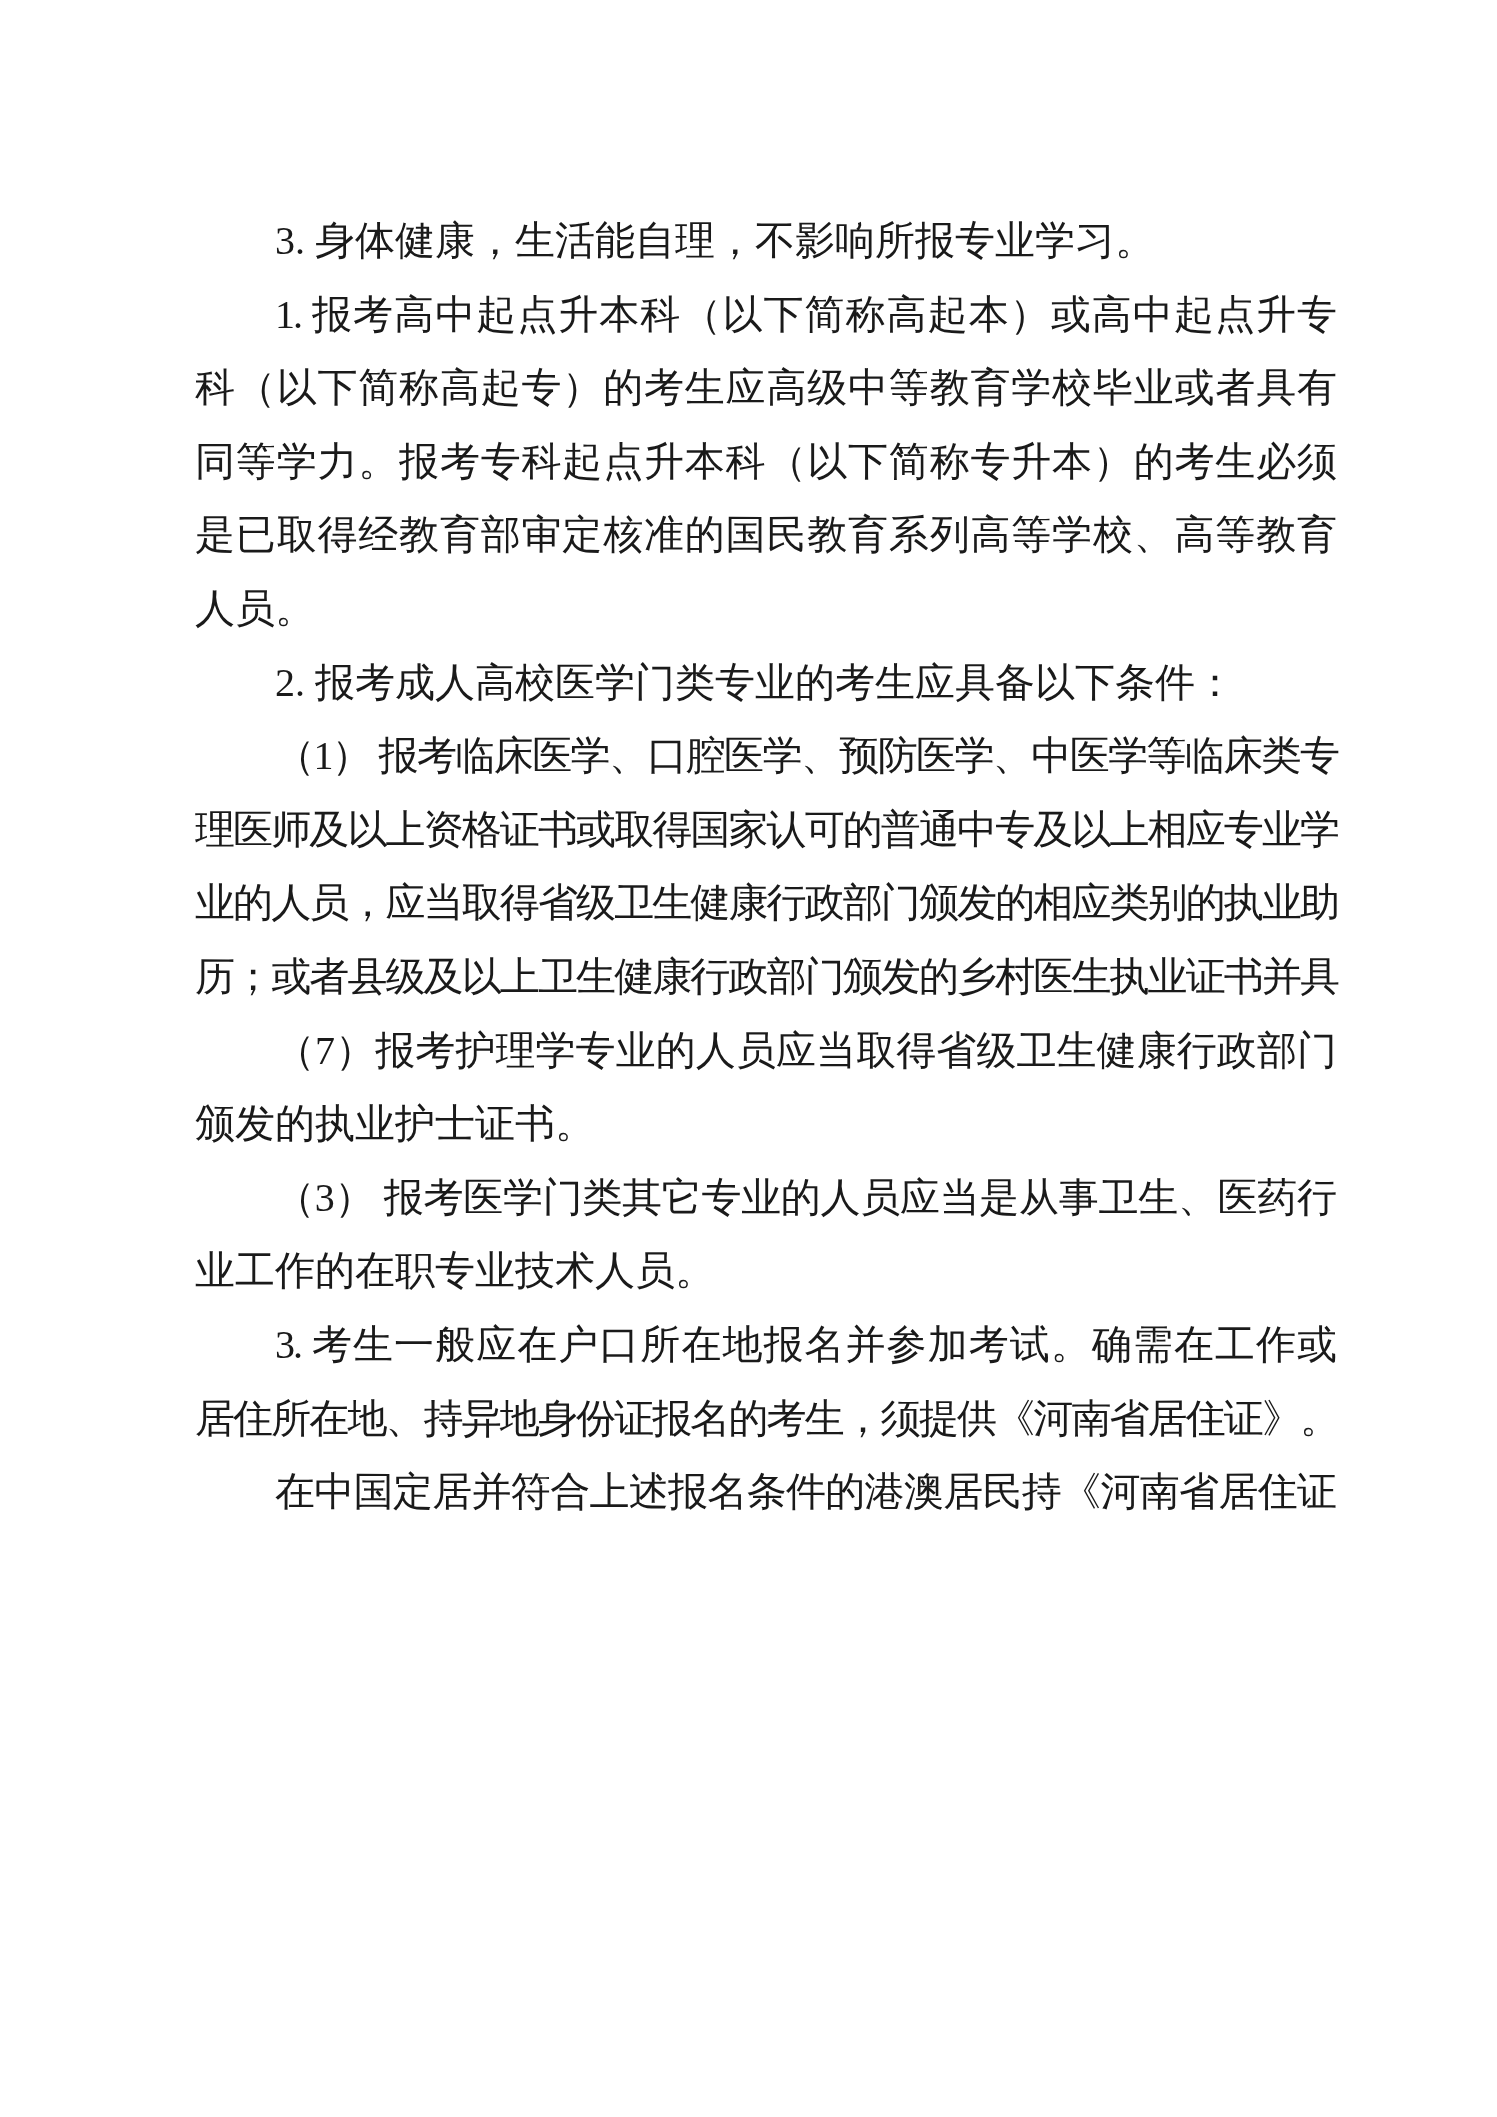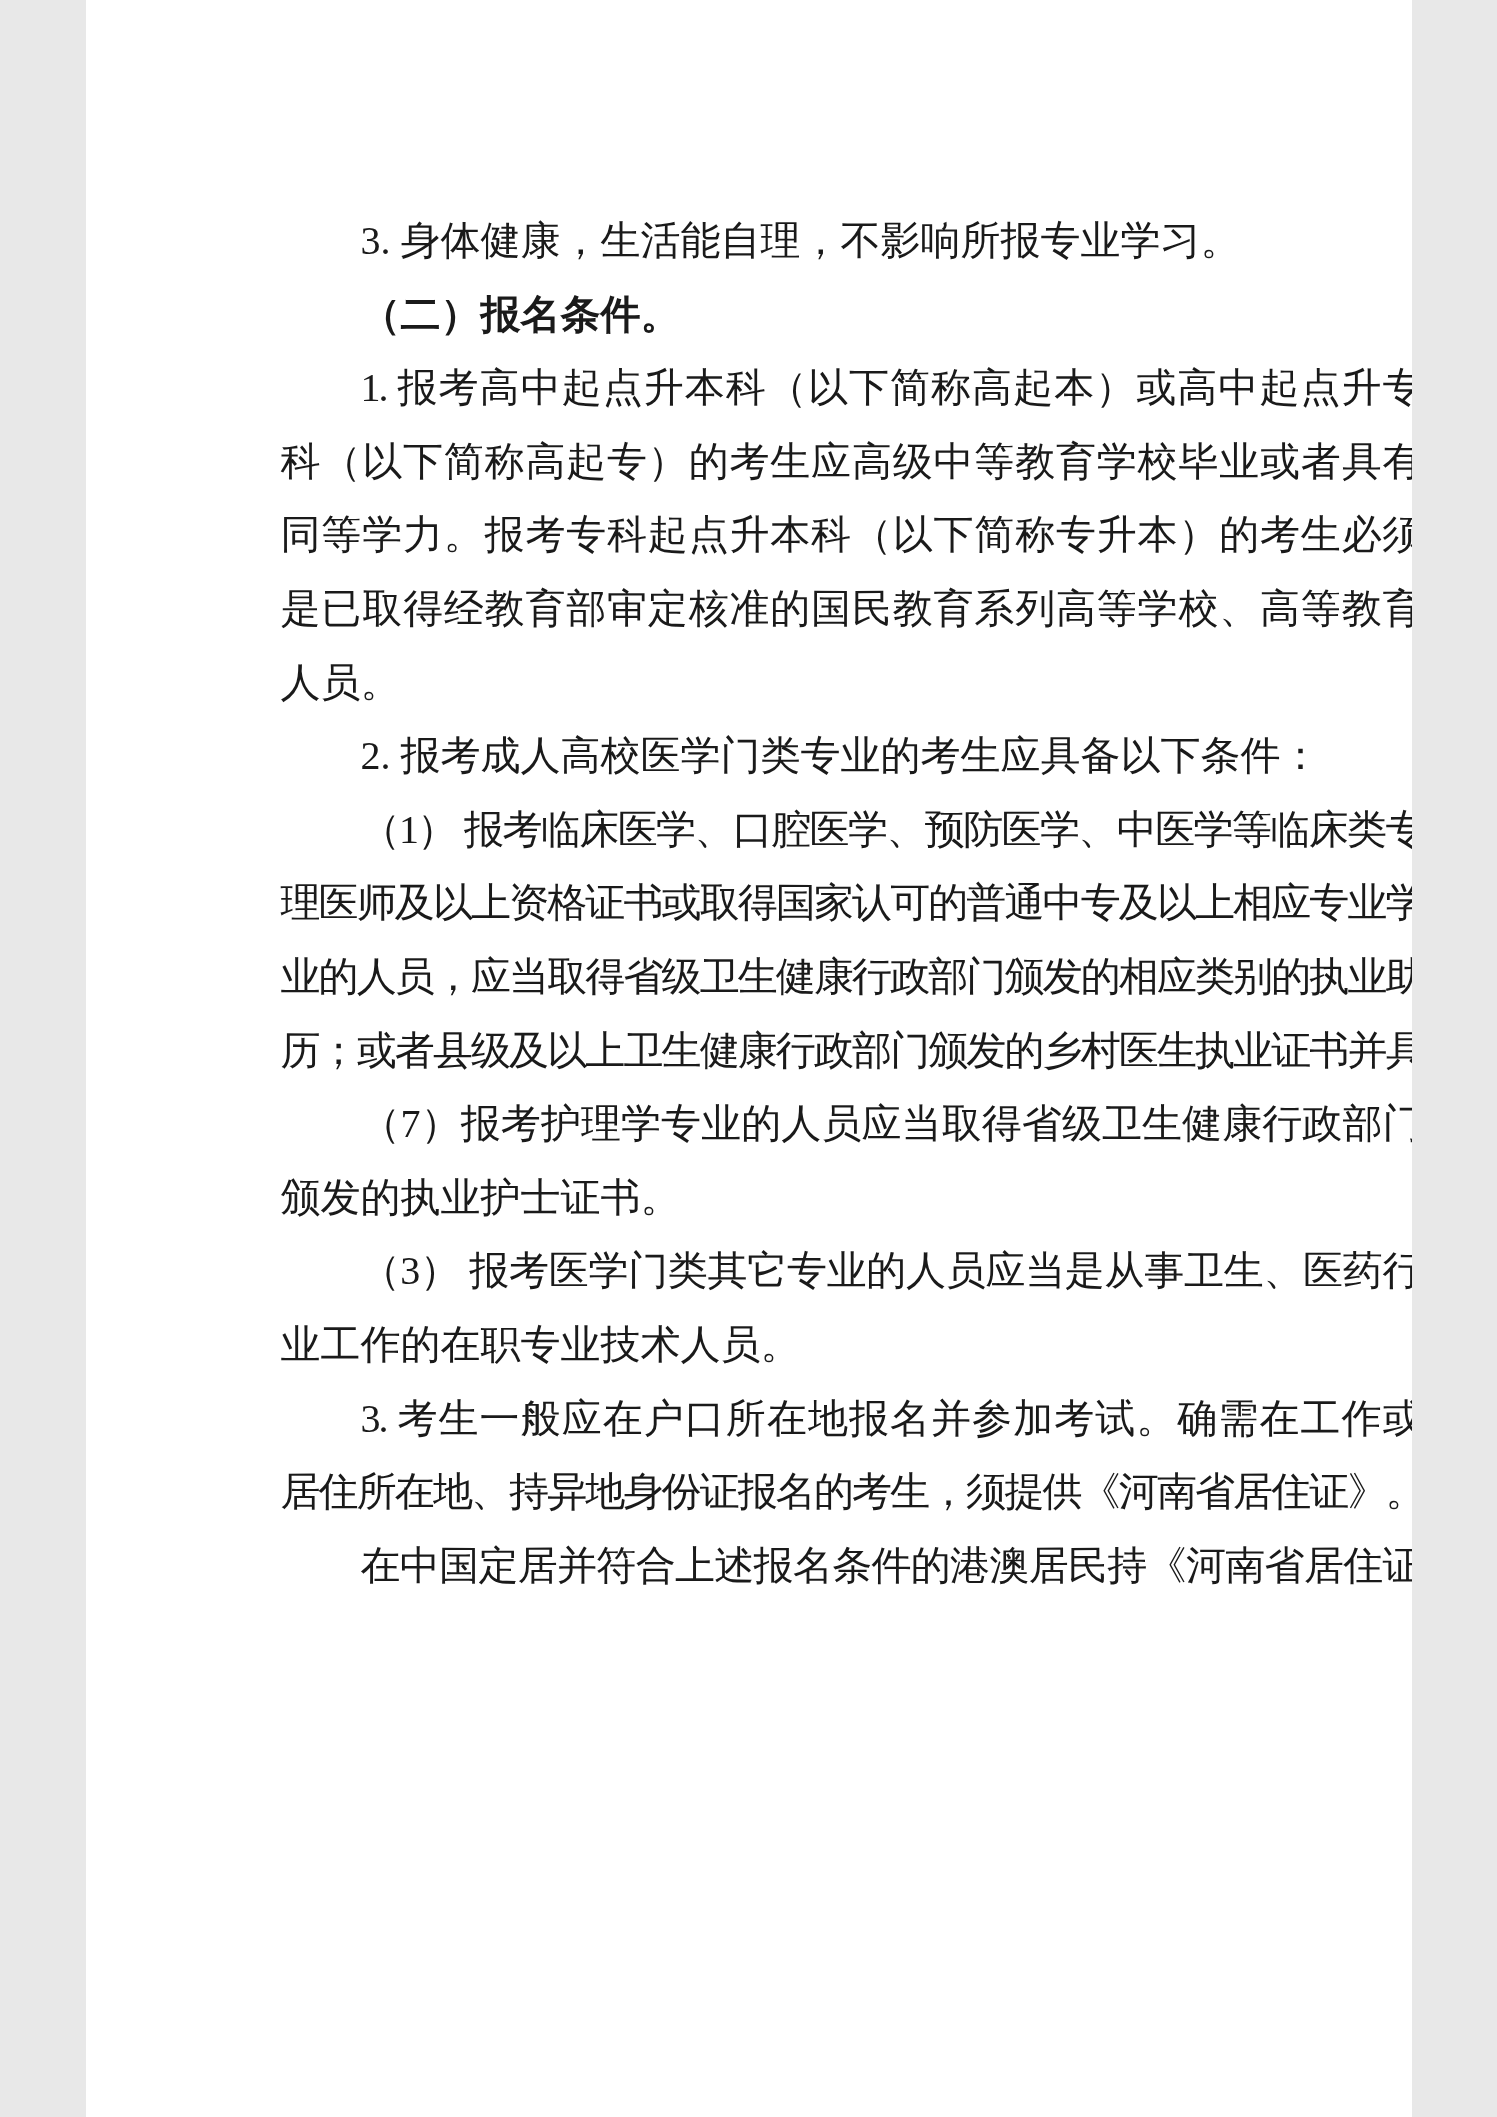--- a/index.html
+++ b/index.html
@@ -2,21 +2,21 @@
 <html><head>
 <meta charset="utf-8">
 <style>
   html, body {
     margin: 0;
     padding: 0;
     background: #e8e8e8;
   }
   .page {
     position: relative;
-    width: 1326px;
+    width: 1497px;
     height: 2117px;
     margin: 0 auto;
     background: #ffffff;
     overflow: hidden;
     font-family: "Liberation Serif", "DejaVu Serif", serif;
     color: #1a1a1a;
   }
   .content {
     position: absolute;
     left: 195px;
@@ -46,21 +46,20 @@
   .bold {
     font-weight: 700;
   }
 </style>
 </head>
 <body>
 
 <div class="page" style="background: rgb(255, 255, 255); color: rgb(26, 26, 26);">
   <div class="content">
     <div class="ln indent">3. 身体健康，生活能自理，不影响所报专业学习。</div>
-    <div class="ln indent bold">（二）报名条件。</div>
     <div class="ln indent j">1. 报考高中起点升本科（以下简称高起本）或高中起点升专</div>
     <div class="ln j">科（以下简称高起专）的考生应高级中等教育学校毕业或者具有</div>
     <div class="ln j">同等学力。报考专科起点升本科（以下简称专升本）的考生必须</div>
     <div class="ln j">是已取得经教育部审定核准的国民教育系列高等学校、高等教育</div>
     <div class="ln">人员。</div>
     <div class="ln indent">2. 报考成人高校医学门类专业的考生应具备以下条件：</div>
     <div class="ln indent j tight">（1） 报考临床医学、口腔医学、预防医学、中医学等临床类专</div>
     <div class="ln j tight">理医师及以上资格证书或取得国家认可的普通中专及以上相应专业学</div>
     <div class="ln j tight">业的人员，应当取得省级卫生健康行政部门颁发的相应类别的执业助</div>
     <div class="ln j tight">历；或者县级及以上卫生健康行政部门颁发的乡村医生执业证书并具</div>

